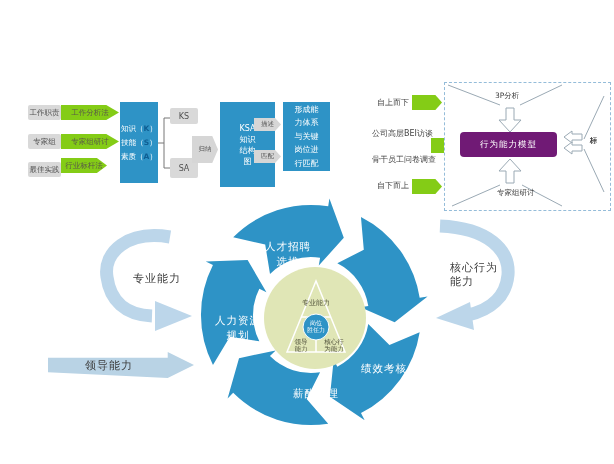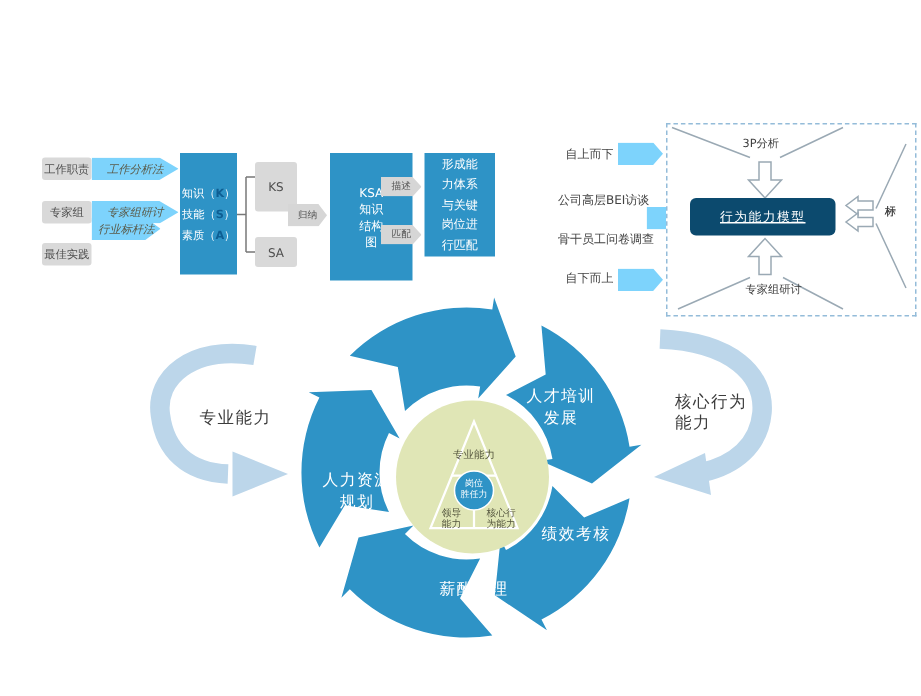--- a/index.html
+++ b/index.html
@@ -3,21 +3,21 @@
 <meta charset="utf-8">
 <style>
   html,body{margin:0;padding:0;background:#fff;}
   #app{position:relative;width:614px;height:464px;background:#fff;overflow:hidden;
        font-family:"DejaVu Sans","Liberation Sans",sans-serif;color:#4a4a4a;}
   .abs{position:absolute;}
   .graybox{background:#d9d9d9;border-radius:2px;color:#4f4f4f;font-size:7.5px;
            display:flex;align-items:center;justify-content:center;white-space:nowrap;}
   .parrow{clip-path:polygon(0 0,78% 0,100% 50%,78% 100%,0 100%);
           display:flex;align-items:center;justify-content:center;white-space:nowrap;}
-  .green{background:#7dd3fc;color:#5a5a48;font-size:7.5px;font-style:italic;}
+  .green{background:#84cc16;color:#5a5a48;font-size:7.5px;}
   .grayarr{background:#d6d6d6;color:#555;font-size:6.5px;}
   .bluebox{background:#2e93c6;color:#fff;display:flex;flex-direction:column;
            align-items:center;justify-content:center;text-align:center;}
   .bluebox .ln{display:block;}
   .kletter{color:#0e5e93;font-weight:bold;}
   .lbl{font-size:8px;white-space:nowrap;color:#444;}
   .cyclbl{color:#fff;font-size:10.5px;letter-spacing:1px;text-align:center;
           line-height:15px;white-space:nowrap;transform:translateX(-50%);}
   .ctr{transform:translateX(-50%);text-align:center;white-space:nowrap;}
   .sidelbl{font-size:11px;color:#3c3c3c;letter-spacing:1px;white-space:nowrap;}
@@ -38,42 +38,42 @@
   <div class="abs graybox" style="left:28px;top:162px;width:33px;height:15px;">
       <span>最佳实践</span>
     </div>
 
   <div class="abs parrow green" style="left:61px;top:105px;width:58px;height:15px;">
       <span>工作分析法</span>
     </div>
   <div class="abs parrow green" style="left:61px;top:134px;width:58px;height:15px;">
       <span>专家组研讨</span>
     </div>
-  <div class="abs parrow green" style="left:61px;top:145px;width:46px;height:15px;">
+  <div class="abs parrow green" style="left:61px;top:158px;width:46px;height:15px;">
       <span>行业标杆法</span>
     </div>
 
   <div class="abs bluebox" style="left:120px;top:102px;width:38px;height:81px;font-size:7.5px;line-height:14px;">
     <span class="ln"><span>知识（</span><span class="kletter">K</span><span>）</span></span>
     <span class="ln"><span>技能（</span><span class="kletter">S</span><span>）</span></span>
     <span class="ln"><span>素质（</span><span class="kletter">A</span><span>）</span></span>
   </div>
 
   <svg class="abs" style="left:155px;top:110px;" width="20" height="70">
     <path d="M3,33 H9 M9,8 V58 M9,8 H17 M9,58 H17" stroke="#777" stroke-width="1" fill="none"></path>
   </svg>
 
-  <div class="abs graybox" style="left:170px;top:108px;width:28px;height:33px;font-size:8px;">
+  <div class="abs graybox" style="left:170px;top:108px;width:28px;height:16px;font-size:8px;">
       <span>KS</span>
     </div>
   <div class="abs graybox" style="left:170px;top:158px;width:28px;height:20px;font-size:8px;">
       <span>SA</span>
     </div>
 
-  <div class="abs parrow grayarr" style="left:192px;top:136px;width:26px;height:15px;">
+  <div class="abs parrow grayarr" style="left:192px;top:136px;width:26px;height:27px;">
       <span>归纳</span>
     </div>
 
   <div class="abs bluebox" style="left:220px;top:102px;width:55px;height:85px;font-size:8px;line-height:11px;">
     <span class="ln">KSA</span>
     <span class="ln">知识</span>
     <span class="ln">结构</span>
     <span class="ln">图</span>
   </div>
 
@@ -116,44 +116,44 @@
     <path d="M160,14 L140,57 M160,110 L140,67" stroke="#9aa9b4" stroke-width="1" fill="none"></path>
 
     <path d="M138,52 h-10 v-3 l-8,6 8,6 v-3 h10 z" fill="#fff" stroke="#9aa9b4" stroke-width="1"></path>
     <path d="M138,63 h-10 v-3 l-8,6 8,6 v-3 h10 z" fill="#fff" stroke="#9aa9b4" stroke-width="1"></path>
   </svg>
 
   <div class="abs lbl" style="left:495px;top:91px;font-size:7.5px;color:#3d3d3d;">3P分析</div>
   <div class="abs lbl" style="left:497px;top:188px;font-size:7.5px;color:#3d3d3d;">专家组研讨</div>
   <div class="abs lbl" style="left:588px;top:130px;font-size:7.5px;color:#3d3d3d;writing-mode:vertical-rl;">标杆</div>
 
-  <div class="abs" style="left:460px;top:132px;width:97px;height:25px;background:#0c4a6e;border-radius:4px;color:#fff;font-size:8.5px;display:flex;align-items:center;justify-content:center;letter-spacing:1px;text-decoration:underline;">
+  <div class="abs" style="left:460px;top:132px;width:97px;height:25px;background:#701a75;border-radius:4px;color:#fff;font-size:8.5px;display:flex;align-items:center;justify-content:center;letter-spacing:1px;">
     <span>行为能力模型</span>
   </div>
 
   <svg class="abs" style="left:191px;top:195px;" width="244" height="244" viewBox="0 0 244 244">
     <g transform="translate(120,120)" fill="#2e93c6">
       <path id="seg" d="M -77.8,-77.8 A 110,110 0 0 1 17.2,-108.7 L 18.4,-116.6 L 32.8,-77.3 L 7.8,-49.4 L 9.1,-57.3 A 58,58 0 0 0 -41,-41 L -45.8,-70.4 Z"></path>
       <use href="#seg" transform="rotate(72)"></use>
       <use href="#seg" transform="rotate(144)"></use>
       <use href="#seg" transform="rotate(216)"></use>
       <use href="#seg" transform="rotate(288)"></use>
     </g>
     <circle cx="124" cy="123" r="51" fill="#e0e6b6"></circle>
     <polygon points="125,86 96,157 154,157" fill="none" stroke="#fff" stroke-width="1.5"></polygon>
     <path d="M110,122 H140 M125,135 V157" stroke="#fff" stroke-width="1.5" fill="none"></path>
     <circle cx="125" cy="132" r="13" fill="#2e93c6" stroke="#fff" stroke-width="1"></circle>
   </svg>
 
-  <div class="abs cyclbl" style="left:374px;top:257px;">
-    <span style="display:block;">人才培训</span>
-    <span style="display:block;">发展</span>
+  <div class="abs cyclbl" style="left:288px;top:239px;">
+    <span style="display:block;">人才招聘</span>
+    <span style="display:block;">选拔</span>
   </div>
   <div class="abs cyclbl" style="left:384px;top:349px;">
-    <span style="display:block;">绩效考核</span>
+    <span style="display:block;margin-top:12px;">绩效考核</span>
   </div>
   <div class="abs cyclbl" style="left:296px;top:386px;">
     <span style="display:block;margin-left:40px;">薪酬管理</span>
   </div>
   <div class="abs cyclbl" style="left:238px;top:313px;">
     <span style="display:block;">人力资源</span>
     <span style="display:block;">规划</span>
   </div>
 
   <div class="abs ctr" style="left:316px;top:298px;font-size:7px;color:#54553e;">专业能力</div>
@@ -169,20 +169,23 @@
     <span style="display:block;">核心行</span>
     <span style="display:block;">为能力</span>
   </div>
 
   <svg class="abs" style="left:95px;top:220px;" width="105" height="120">
     <path d="M75,17 C33,10 8,32 12,57 C15,80 30,95 57,96" fill="none" stroke="#bcd6ea" stroke-width="13"></path>
     <polygon points="60,81 60,111 97,96" fill="#bcd6ea"></polygon>
   </svg>
   <div class="abs sidelbl" style="left:133px;top:271px;">专业能力</div>
 
+  <div class="abs" style="left:48px;top:352px;width:146px;height:26px;background:#b9d3e5;clip-path:polygon(0 22%,82% 22%,82% 0,100% 50%,82% 100%,0 78%);display:flex;align-items:center;justify-content:center;padding-right:24px;box-sizing:border-box;">
+    <span class="sidelbl">领导能力</span>
+  </div>
 
   <svg class="abs" style="left:425px;top:215px;" width="100" height="125">
     <path d="M15,11 C63,13 85,35 83,60 C81,82 65,95 43,100" fill="none" stroke="#bcd6ea" stroke-width="13"></path>
     <polygon points="45,87 49,115 11,103" fill="#bcd6ea"></polygon>
   </svg>
   <div class="abs sidelbl" style="left:450px;top:261px;line-height:14px;">
     <span style="display:block;">核心行为</span>
     <span style="display:block;">能力</span>
   </div>
 

